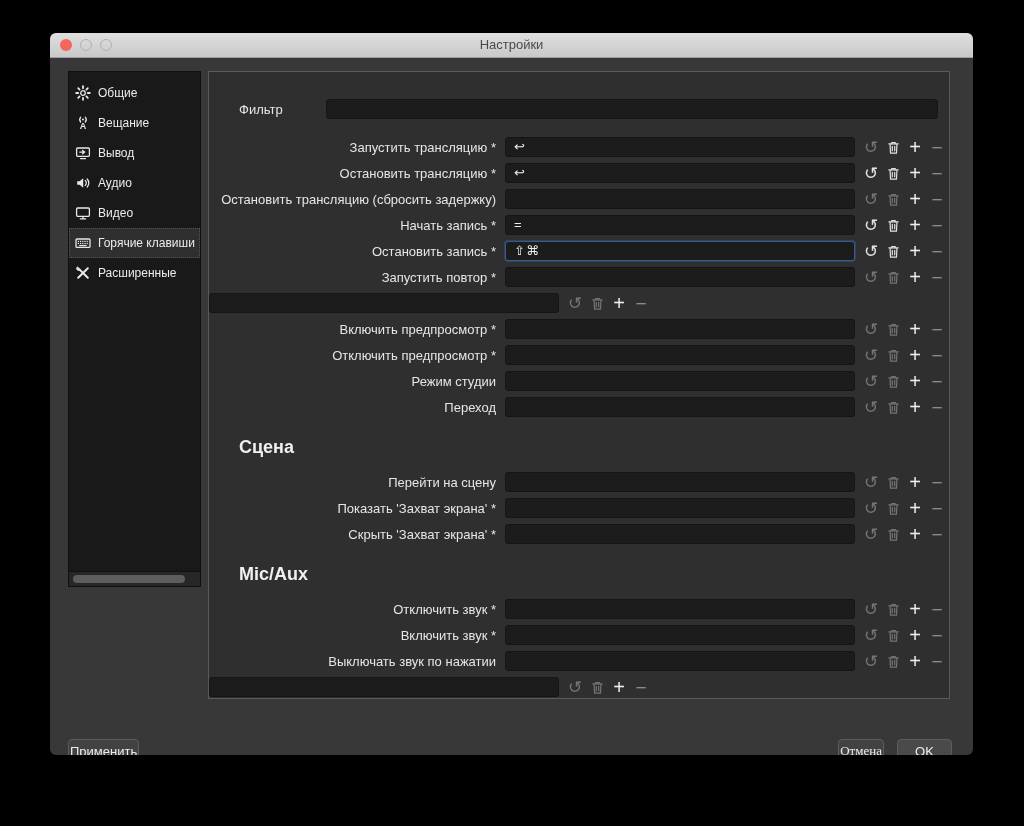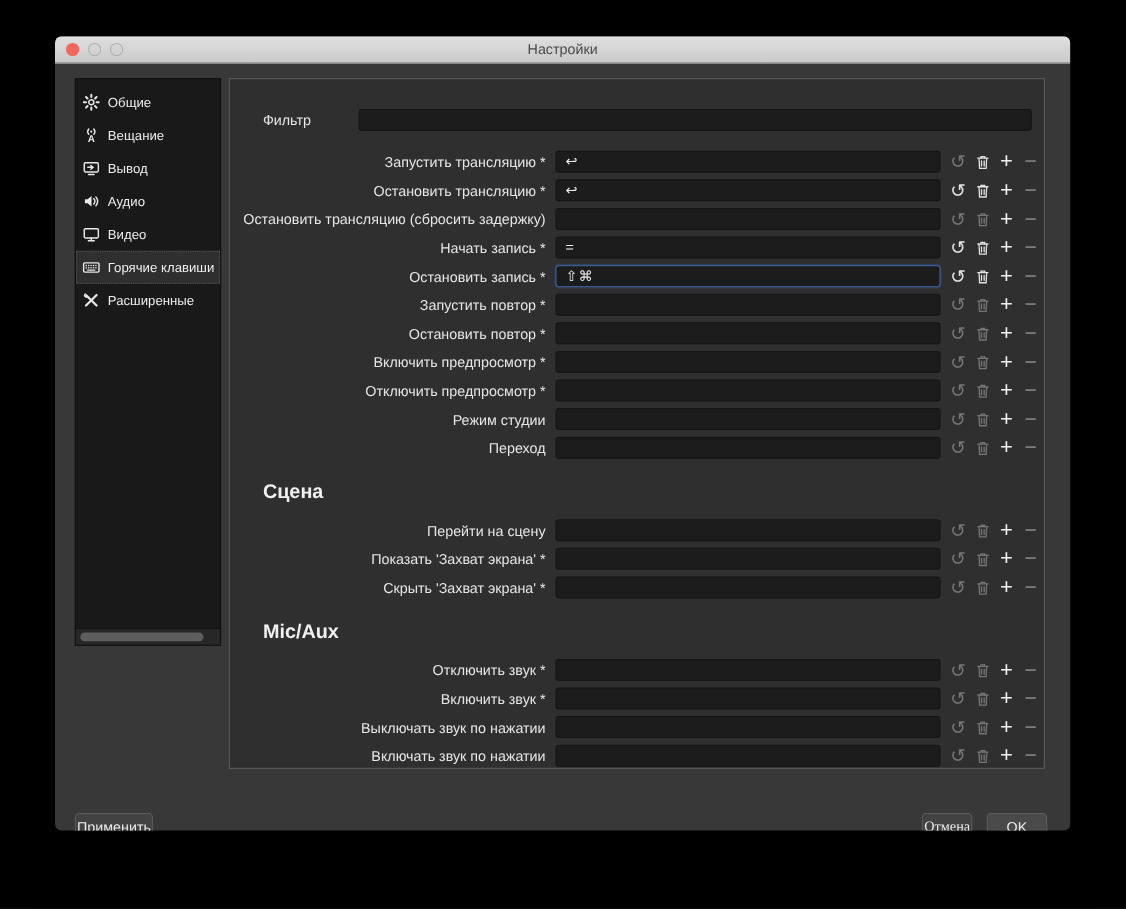--- a/index.html
+++ b/index.html
@@ -307,21 +307,20 @@
                   <path d="M5.2 4V2.6h3.6V4" fill="none" stroke="currentColor" stroke-width="1.3" stroke-linecap="round"></path>
                   <path d="M3.3 4.6l.5 9.4h6.4l.5-9.4" fill="none" stroke="currentColor" stroke-width="1.3" stroke-linecap="round"></path>
                   <path d="M5.7 6.8v4.8M8.3 6.8v4.8" fill="none" stroke="currentColor" stroke-width="1.3" stroke-linecap="round"></path>
                 </svg>
               </span>
               <span class="act plus">+</span>
               <span class="act minus">−</span>
             </div>
           </div>
           <div class="hk-row">
-            <div class="hk-label">Остановить повтор *</div>
             <div class="text-input hk-input"></div>
             <div class="hk-actions">
               <span class="act revert dim">↺</span>
               <span class="act dim">
                 <svg viewBox="0 0 14 16">
                   <path d="M2 4h10" fill="none" stroke="currentColor" stroke-width="1.3" stroke-linecap="round"></path>
                   <path d="M5.2 4V2.6h3.6V4" fill="none" stroke="currentColor" stroke-width="1.3" stroke-linecap="round"></path>
                   <path d="M3.3 4.6l.5 9.4h6.4l.5-9.4" fill="none" stroke="currentColor" stroke-width="1.3" stroke-linecap="round"></path>
                   <path d="M5.7 6.8v4.8M8.3 6.8v4.8" fill="none" stroke="currentColor" stroke-width="1.3" stroke-linecap="round"></path>
                 </svg>
@@ -496,21 +495,20 @@
                   <path d="M5.2 4V2.6h3.6V4" fill="none" stroke="currentColor" stroke-width="1.3" stroke-linecap="round"></path>
                   <path d="M3.3 4.6l.5 9.4h6.4l.5-9.4" fill="none" stroke="currentColor" stroke-width="1.3" stroke-linecap="round"></path>
                   <path d="M5.7 6.8v4.8M8.3 6.8v4.8" fill="none" stroke="currentColor" stroke-width="1.3" stroke-linecap="round"></path>
                 </svg>
               </span>
               <span class="act plus">+</span>
               <span class="act minus">−</span>
             </div>
           </div>
           <div class="hk-row">
-            <div class="hk-label">Включать звук по нажатии</div>
             <div class="text-input hk-input"></div>
             <div class="hk-actions">
               <span class="act revert dim">↺</span>
               <span class="act dim">
                 <svg viewBox="0 0 14 16">
                   <path d="M2 4h10" fill="none" stroke="currentColor" stroke-width="1.3" stroke-linecap="round"></path>
                   <path d="M5.2 4V2.6h3.6V4" fill="none" stroke="currentColor" stroke-width="1.3" stroke-linecap="round"></path>
                   <path d="M3.3 4.6l.5 9.4h6.4l.5-9.4" fill="none" stroke="currentColor" stroke-width="1.3" stroke-linecap="round"></path>
                   <path d="M5.7 6.8v4.8M8.3 6.8v4.8" fill="none" stroke="currentColor" stroke-width="1.3" stroke-linecap="round"></path>
                 </svg>

